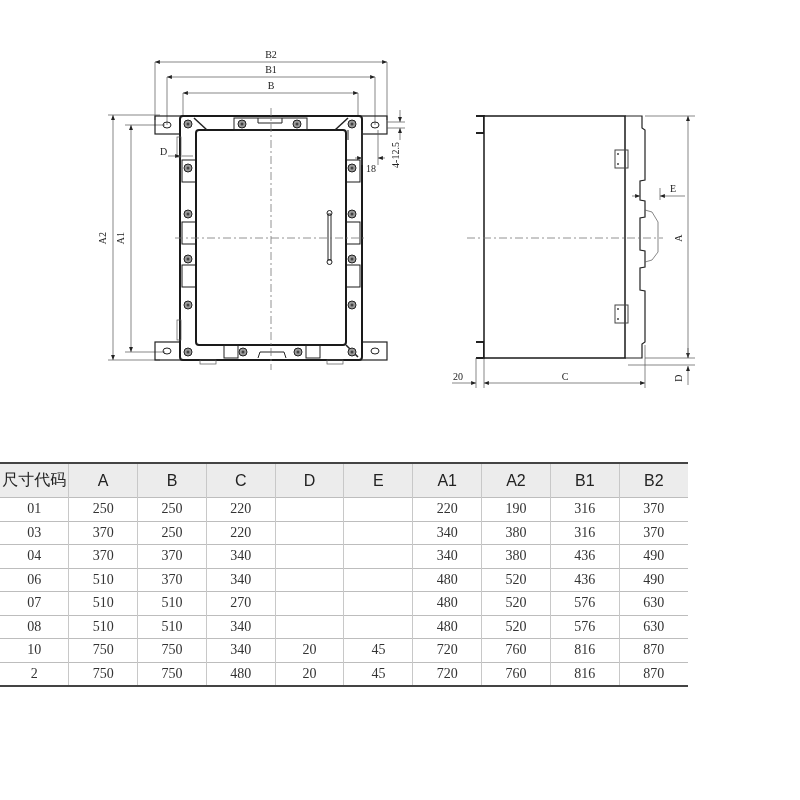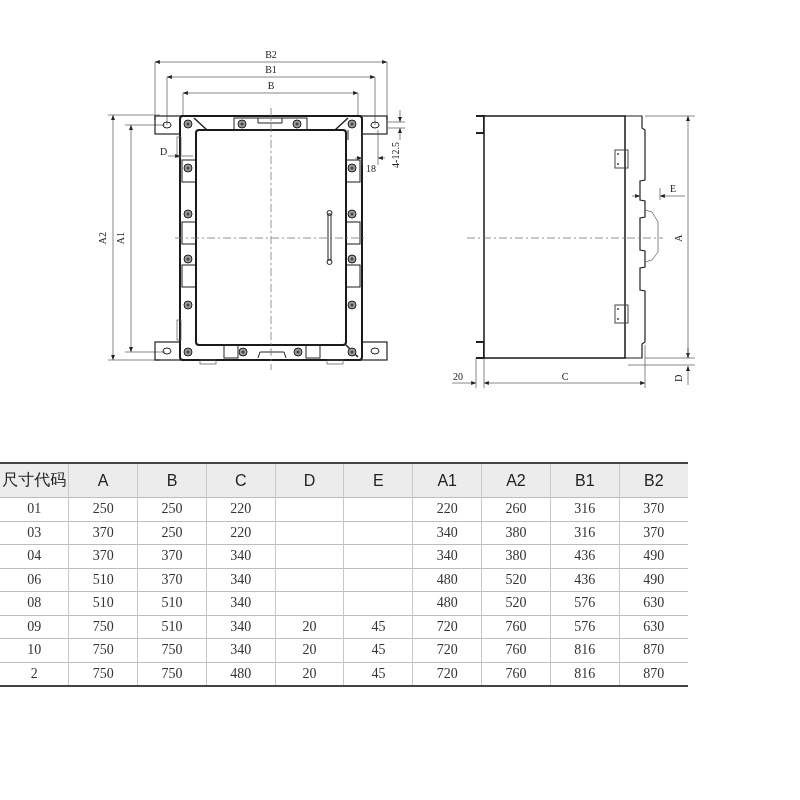--- a/index.html
+++ b/index.html
@@ -242,21 +242,21 @@
   </thead>
   <tbody id="table-body">
       <tr>
         <td>01</td>
         <td>250</td>
         <td>250</td>
         <td>220</td>
         <td></td>
         <td></td>
         <td>220</td>
-        <td>260</td>
+        <td>190</td>
         <td>316</td>
         <td>370</td>
       </tr>
       <tr>
         <td>03</td>
         <td>370</td>
         <td>250</td>
         <td>220</td>
         <td></td>
         <td></td>
@@ -283,40 +283,40 @@
         <td>370</td>
         <td>340</td>
         <td></td>
         <td></td>
         <td>480</td>
         <td>520</td>
         <td>436</td>
         <td>490</td>
       </tr>
       <tr>
-        <td>08</td>
-        <td>510</td>
-        <td>510</td>
-        <td>340</td>
+        <td>07</td>
+        <td>510</td>
+        <td>510</td>
+        <td>270</td>
         <td></td>
         <td></td>
         <td>480</td>
         <td>520</td>
         <td>576</td>
         <td>630</td>
       </tr>
       <tr>
-        <td>09</td>
-        <td>750</td>
-        <td>510</td>
-        <td>340</td>
-        <td>20</td>
-        <td>45</td>
-        <td>720</td>
-        <td>760</td>
+        <td>08</td>
+        <td>510</td>
+        <td>510</td>
+        <td>340</td>
+        <td></td>
+        <td></td>
+        <td>480</td>
+        <td>520</td>
         <td>576</td>
         <td>630</td>
       </tr>
       <tr>
         <td>10</td>
         <td>750</td>
         <td>750</td>
         <td>340</td>
         <td>20</td>
         <td>45</td>

